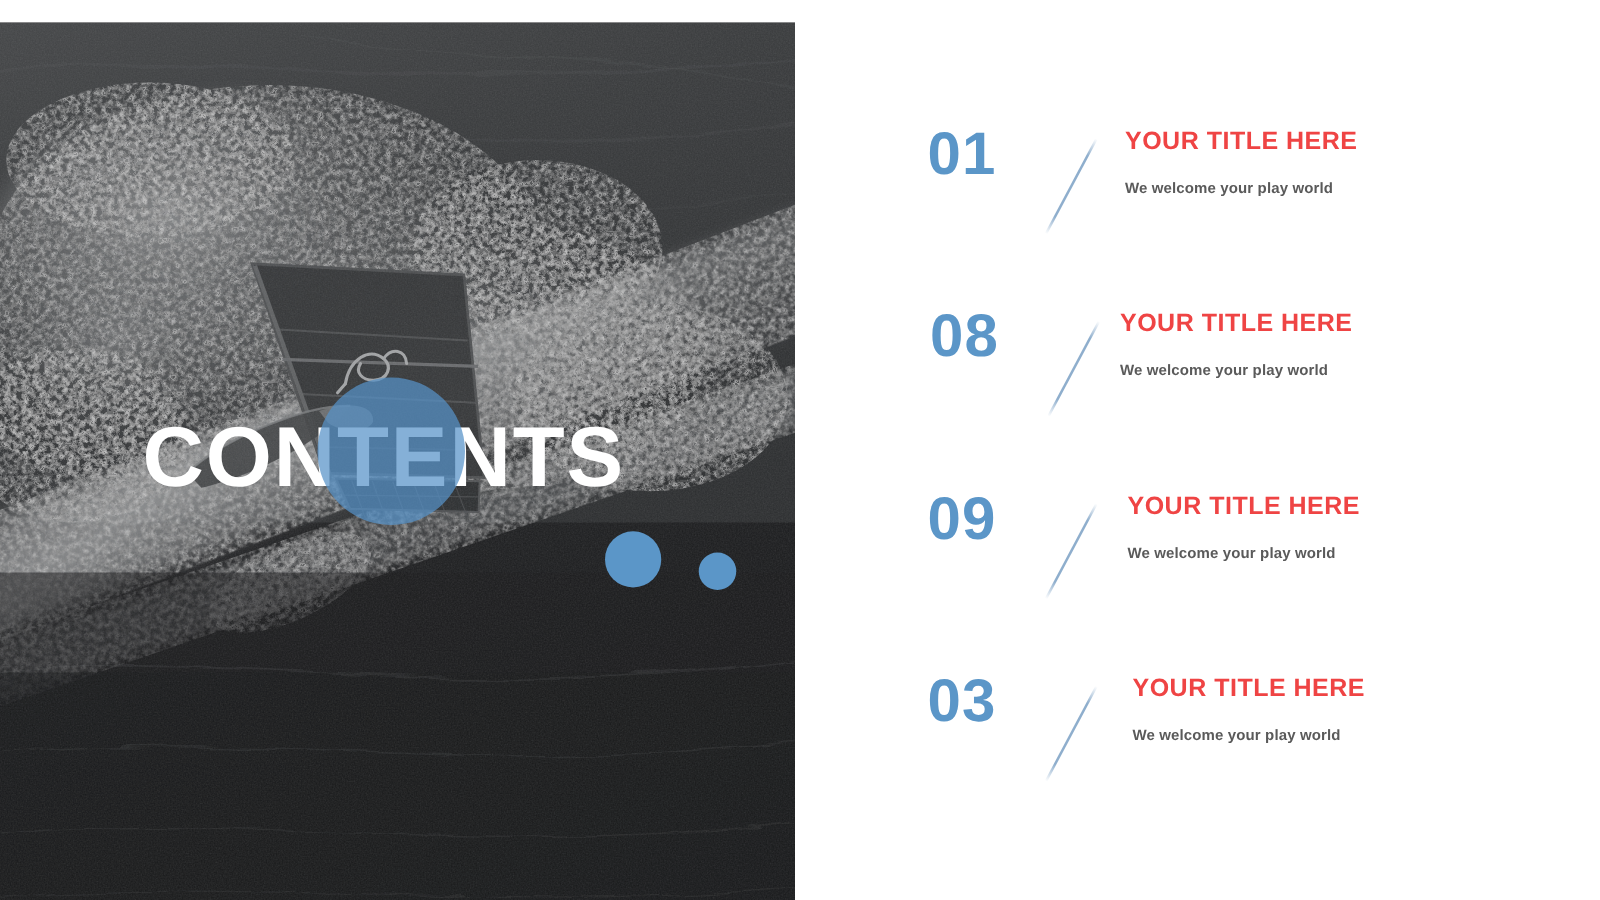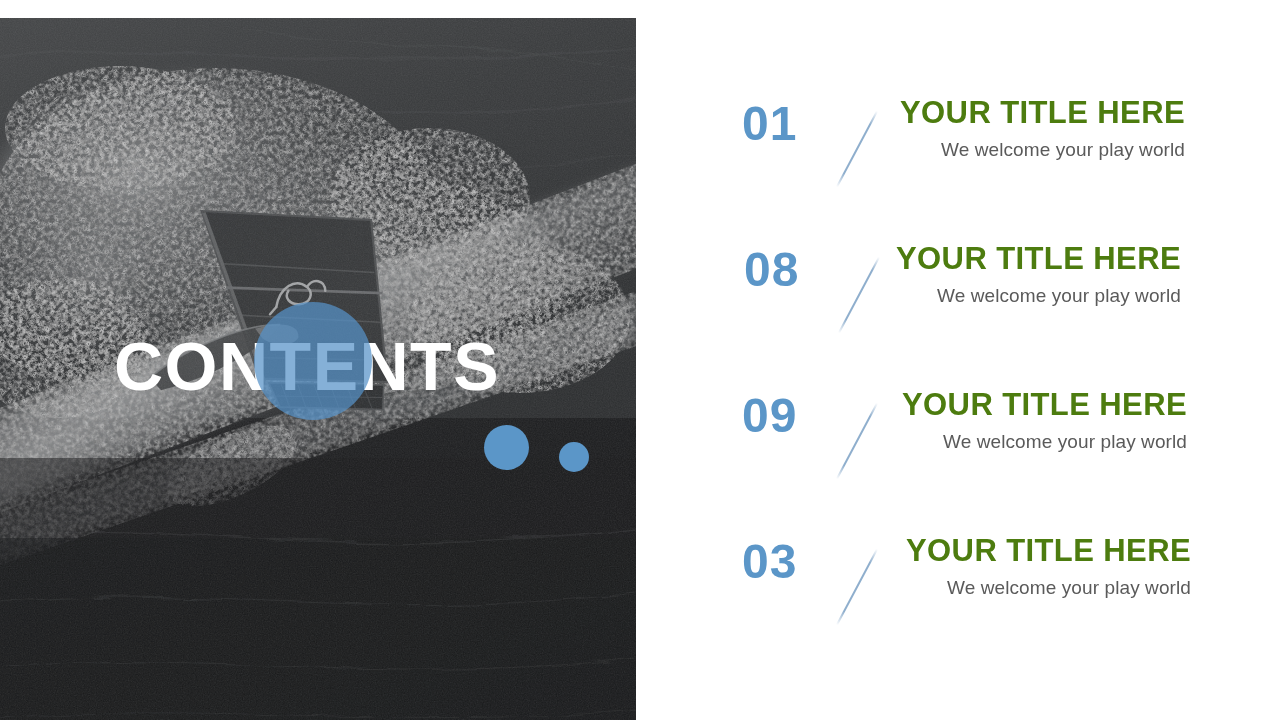--- a/index.html
+++ b/index.html
@@ -90,21 +90,20 @@
   }
 
   
   #content-panel {
     position: absolute;
     left: 636px;
     top: 0;
     width: 616px;
     height: 720px;
     background: #ffffff;
-    text-align: right;
   }
 
   .agenda-item {
     position: absolute;
     left: 0;
     top: 0;
     height: 110px;
   }
 
   .item-number {
@@ -132,33 +131,33 @@
     transform: rotate(28deg);
     transform-origin: 50% 50%;
   }
 
   .item-text {
     position: absolute;
   }
 
   .item-title {
     font-family: "Liberation Sans", sans-serif;
-    font-size: 31px;
+    font-size: 20px;
     font-weight: bold;
-    color: #4d7c0f;
+    color: #ef4444;
     letter-spacing: 0.4px;
     line-height: 34px;
     white-space: nowrap;
     margin: 0;
   }
 
   .item-subtitle {
     font-family: "Liberation Sans", sans-serif;
-    font-size: 19px;
-    font-weight: normal;
+    font-size: 12px;
+    font-weight: bold;
     color: #5a5a5a;
     letter-spacing: 0.1px;
     line-height: 24px;
     white-space: nowrap;
     margin: 0;
     padding-top: 8px;
   }
 </style>
 </head>
 <body>

